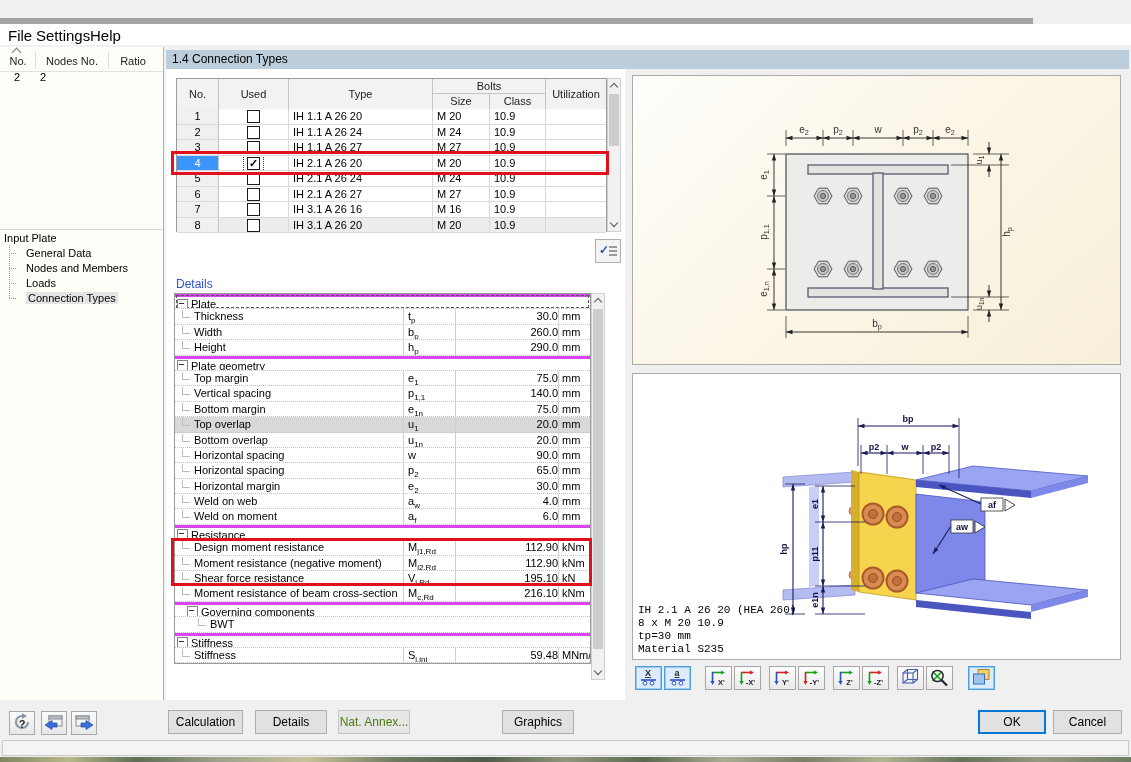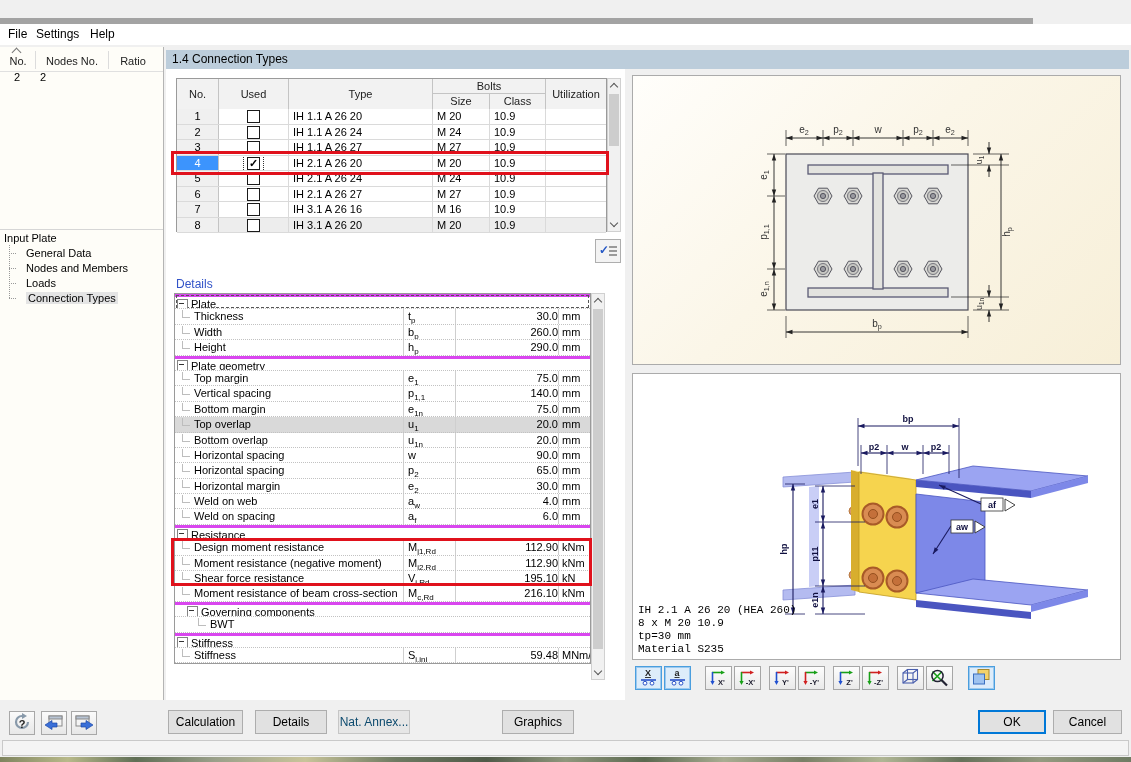--- a/index.html
+++ b/index.html
@@ -4,21 +4,21 @@
 <style>
   html,body{margin:0;padding:0;background:#888;}
   #screen{position:relative;width:1131px;height:762px;background:#f0f0f0;overflow:hidden;
           font-family:"Liberation Sans",sans-serif;color:#000;}
   
   .titlebar{position:absolute;left:0;top:18px;width:1033px;height:24px;background:#a3a3a3;}
   .title-text{position:absolute;left:8px;top:5px;font-size:12px;}
   .close-btn{position:absolute;right:9px;top:4px;width:18px;height:16px;font-size:13px;color:#444;
              text-align:center;line-height:16px;}
   .menubar{position:absolute;left:0;top:24px;width:1131px;height:21px;background:#fff;}
-  .menu-item{position:absolute;top:3px;font-size:12px;}
+  .menu-item{position:absolute;top:3px;font-size:15px;}
   
   .left-panel{position:absolute;left:0;top:47px;width:163px;height:653px;background:#fefdf8;border-right:1px solid #b4b4b4;}
   .lp-head{position:absolute;left:0;top:2px;width:163px;height:22px;border-bottom:1px solid #e0e0e0;font-size:11px;}
   .lp-col{position:absolute;top:6px;text-align:center;color:#222;}
   .lp-sep{position:absolute;top:2px;width:1px;height:18px;background:#dcdcdc;}
   .sort-caret{position:absolute;left:13px;top:0px;width:6px;height:6px;border-left:1px solid #777;border-top:1px solid #777;transform:rotate(45deg);}
   .lp-row{position:absolute;left:0;top:24px;width:163px;height:17px;font-size:11px;}
   .lp-divider{position:absolute;left:0;top:182px;width:163px;height:1px;background:#d6d6d6;}
   .tree{position:absolute;left:0;top:184px;width:163px;font-size:11px;}
   .tree-root{position:relative;height:15px;line-height:15px;padding-left:4px;}
@@ -88,21 +88,21 @@
   .info-lines{position:absolute;left:5px;top:230px;font-size:11px;line-height:13px;font-family:Liberation Mono, monospace;}
   
   .view-toolbar{position:absolute;left:635px;top:666px;height:26px;}
   .vt-btn{position:absolute;top:0;width:27px;height:24px;background:linear-gradient(#fdfdfd,#e9e9e9);
           border:1px solid #a6a6a6;box-sizing:border-box;text-align:center;}
   .vt-btn.active{border:1px solid #4a9ede;background:#ddecfa;box-shadow:inset 0 0 0 1px #9cc9ef;}
   
   .btn{position:absolute;height:24px;background:#e1e1e1;border:1px solid #adadad;box-sizing:border-box;
        font-size:12px;font-family:"Liberation Sans",sans-serif;text-align:center;line-height:22px;color:#000;}
   .btn.default{border:2px solid #0078d7;line-height:20px;}
-  .btn.disabled{color:#0c4a6e;border-color:#c6c6c6;background:#e6e6e6;}
+  .btn.disabled{color:#4d7c0f;border-color:#c6c6c6;background:#e6e6e6;}
   .icon-btn{position:absolute;width:26px;height:24px;background:linear-gradient(#fbfbfb,#e7e7e7);
             border:1px solid #a8a8a8;box-sizing:border-box;}
   .statusbar{position:absolute;left:2px;top:740px;width:1127px;height:16px;background:#f4f4f4;border:1px solid #c9c9c9;box-sizing:border-box;}
   .desktop-sliver{position:absolute;left:0;top:757px;width:1131px;height:5px;
      background:linear-gradient(90deg,#7f845f 0%,#b8b98a 6%,#5f6e55 12%,#9aa08a 19%,#c8c49a 27%,#6e7a62 35%,#4f5a48 43%,#8f977d 50%,#5a684f 57%,#a8ad92 64%,#787f66 71%,#b0b695 78%,#65715a 85%,#949a80 92%,#6f7b63 100%);}
   svg text{font-family:"Liberation Sans",sans-serif;}
 </style>
 </head>
 <body>
 
@@ -316,21 +316,21 @@
         <div class="d-val">30.0</div>
         <div class="d-unit">mm</div>
       </div>
       <div class="d-row">
         <div class="d-desc"><span class="corner"></span><span>Weld on web</span></div>
         <div class="d-sym"><span>a</span><sub>w</sub></div>
         <div class="d-val">4.0</div>
         <div class="d-unit">mm</div>
       </div>
       <div class="d-row">
-        <div class="d-desc"><span class="corner"></span><span>Weld on spacing</span></div>
+        <div class="d-desc"><span class="corner"></span><span>Weld on moment</span></div>
         <div class="d-sym"><span>a</span><sub>f</sub></div>
         <div class="d-val">6.0</div>
         <div class="d-unit">mm</div>
       </div>
       <div class="d-row group"><span style="display: inline-block; width: 0px;"></span><span class="exp"></span><span>Resistance</span></div>
       <div class="d-row">
         <div class="d-desc"><span class="corner"></span><span>Design moment resistance</span></div>
         <div class="d-sym"><span>M</span><sub>j1,Rd</sub></div>
         <div class="d-val">112.90</div>
         <div class="d-unit">kNm</div>

